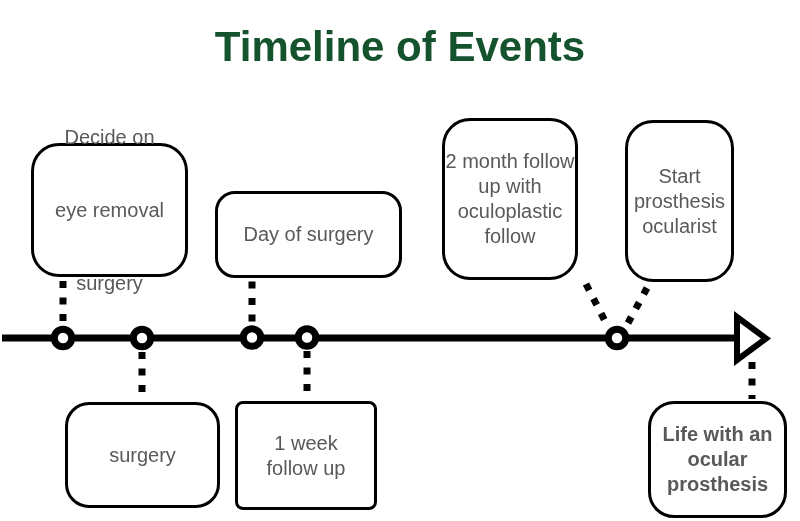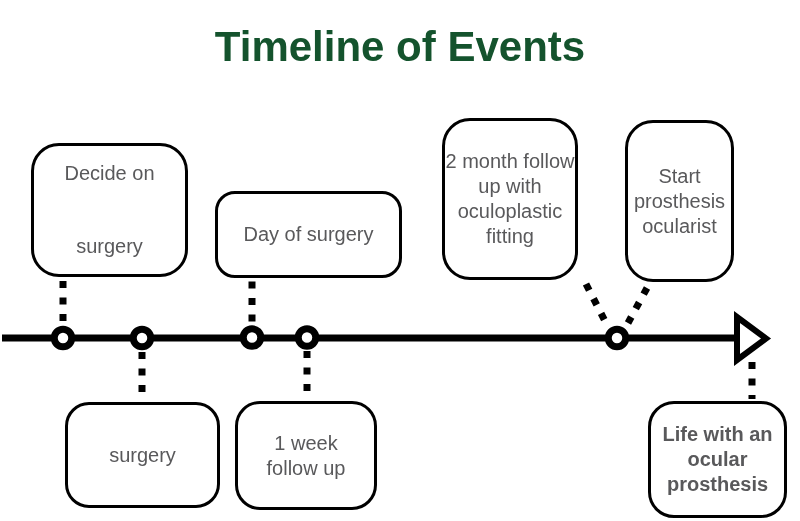--- a/index.html
+++ b/index.html
@@ -46,21 +46,21 @@
     color: #59595b;
     font-size: 20px;
     font-weight: 300;
     line-height: 25px;
   }
   .box-decide   { left: 31px;  top: 143px; width: 157px; height: 134px; border-radius: 28px; gap: 48px; }
   .box-day      { left: 215px; top: 191px; width: 187px; height: 87px;  border-radius: 20px; }
   .box-2month   { left: 442px; top: 118px; width: 136px; height: 162px; border-radius: 28px; }
   .box-start    { left: 625px; top: 120px; width: 109px; height: 162px; border-radius: 28px; }
   .box-before   { left: 65px;  top: 402px; width: 155px; height: 106px; border-radius: 24px; }
-  .box-week     { left: 235px; top: 401px; width: 142px; height: 109px; border-radius: 25px; }
+  .box-week     { left: 235px; top: 401px; width: 142px; height: 109px; border-radius: 8px; }
   .box-life     { left: 648px; top: 401px; width: 139px; height: 117px; border-radius: 26px; font-weight: bold; }
   .line { display: block; }
 </style>
 </head>
 <body>
 
 <div class="canvas">
 
   <div class="page-title">Timeline of Events</div>
 
@@ -80,32 +80,33 @@
     <circle cx="142" cy="338" r="8.75" fill="#ffffff" stroke="#000000" stroke-width="7"></circle>
     <circle cx="252" cy="337.5" r="8.75" fill="#ffffff" stroke="#000000" stroke-width="7"></circle>
     <circle cx="307" cy="337.5" r="8.75" fill="#ffffff" stroke="#000000" stroke-width="7"></circle>
     <circle cx="617" cy="338" r="8.75" fill="#ffffff" stroke="#000000" stroke-width="7"></circle>
 
     <polygon points="737,317 737,360 766,338.5" fill="#ffffff" stroke="#000000" stroke-width="6" stroke-linejoin="miter"></polygon>
   </svg>
 
   <div class="event-box box-decide">
     <span class="line">Decide on</span>
+    <span class="line">eye removal</span>
     <span class="line">surgery</span>
   </div>
 
   <div class="event-box box-day">
     <span class="line">Day of surgery</span>
   </div>
 
   <div class="event-box box-2month">
     <span class="line">2 month follow</span>
     <span class="line">up with</span>
     <span class="line">oculoplastic</span>
-    <span class="line">fitting</span>
+    <span class="line">follow</span>
   </div>
 
   <div class="event-box box-start">
     <span class="line">Start</span>
     <span class="line">prosthesis</span>
     <span class="line">ocularist</span>
   </div>
 
   <div class="event-box box-before">
     <span class="line">surgery</span>

